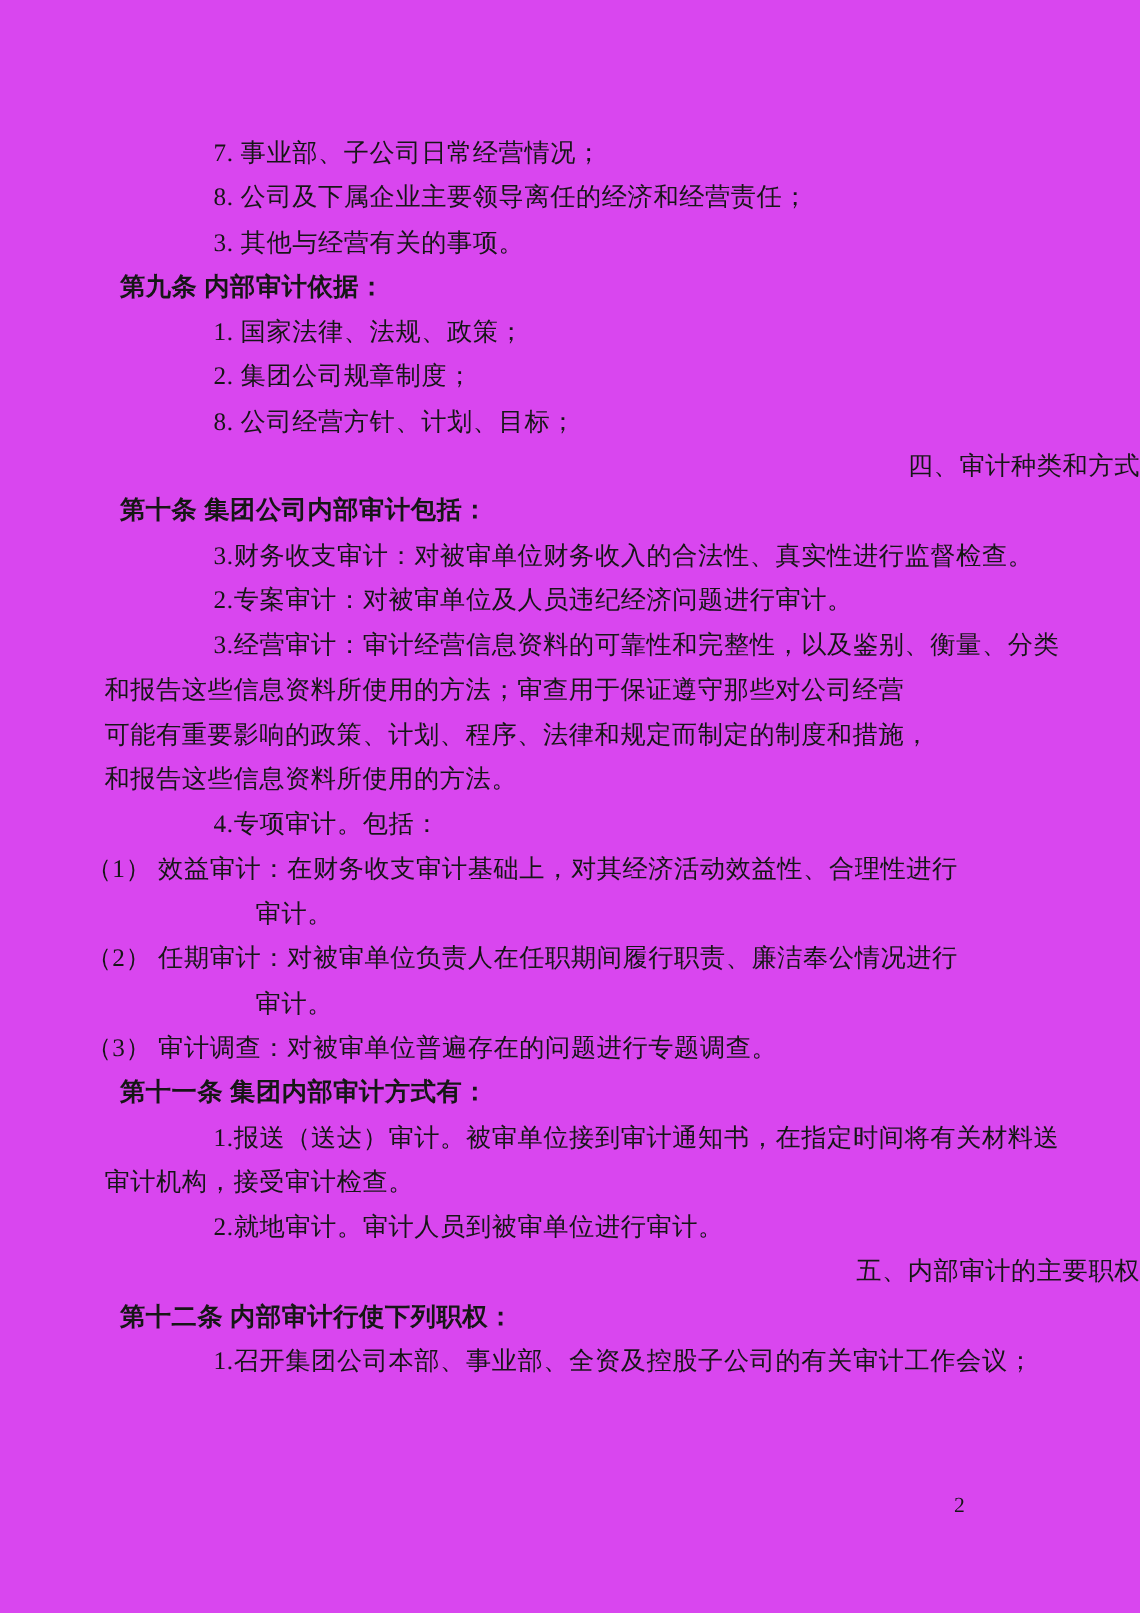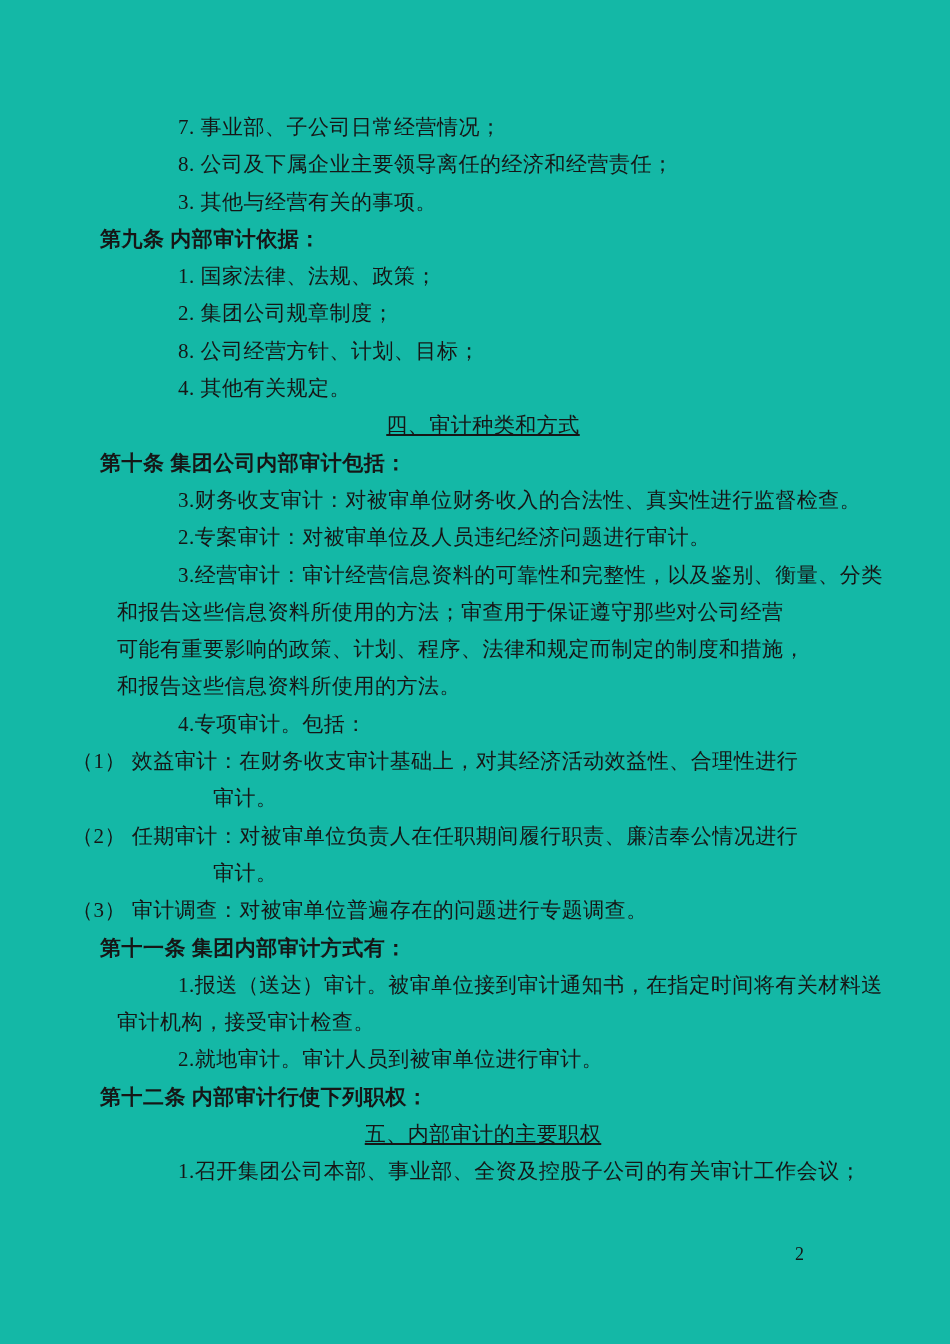--- a/index.html
+++ b/index.html
@@ -4,81 +4,80 @@
 <style>
   html, body {
     margin: 0;
     padding: 0;
     background: #ffffff;
   }
   .page {
     position: relative;
     width: 950px;
     height: 1344px;
-    background: #14b8a6;
+    background: #d946ef;
     font-family: "Liberation Serif", "DejaVu Serif", serif;
     color: #161616;
     overflow: hidden;
   }
   .content {
     position: absolute;
     top: 109px;
     left: 0;
     width: 100%;
   }
   .line {
     font-size: 21px;
     height: 37.3px;
     line-height: 37.3px;
     white-space: pre;
     letter-spacing: 0.5px;
   }
   .item    { padding-left: 178px; }
   .article { padding-left: 100px; font-weight: bold; }
   .sub     { padding-left: 72px; }
-  .cont    { padding-left: 117px; }
+  .cont    { padding-left: 87px; }
   .cont2   { padding-left: 213px; }
-  .center  { text-align: center; padding-left: 16px; text-decoration: underline; }
+  .center  { text-align: right; padding-left: 16px; }
   .page-number {
     position: absolute;
     left: 795px;
     top: 1242px;
     font-size: 18px;
     line-height: 24px;
   }
 </style>
 </head>
 <body>
 
 <div class="page">
   <div class="content" id="doc-lines">
       <div class="line item">7. 事业部、子公司日常经营情况；</div>
       <div class="line item">8. 公司及下属企业主要领导离任的经济和经营责任；</div>
       <div class="line item">3. 其他与经营有关的事项。</div>
       <div class="line article">第九条 内部审计依据：</div>
       <div class="line item">1. 国家法律、法规、政策；</div>
       <div class="line item">2. 集团公司规章制度；</div>
       <div class="line item">8. 公司经营方针、计划、目标；</div>
-      <div class="line item">4. 其他有关规定。</div>
       <div class="line center">四、审计种类和方式</div>
       <div class="line article">第十条 集团公司内部审计包括：</div>
       <div class="line item">3.财务收支审计：对被审单位财务收入的合法性、真实性进行监督检查。</div>
       <div class="line item">2.专案审计：对被审单位及人员违纪经济问题进行审计。</div>
       <div class="line item">3.经营审计：审计经营信息资料的可靠性和完整性，以及鉴别、衡量、分类</div>
       <div class="line cont">和报告这些信息资料所使用的方法；审查用于保证遵守那些对公司经营</div>
       <div class="line cont">可能有重要影响的政策、计划、程序、法律和规定而制定的制度和措施，</div>
       <div class="line cont">和报告这些信息资料所使用的方法。</div>
       <div class="line item">4.专项审计。包括：</div>
       <div class="line sub">（1） 效益审计：在财务收支审计基础上，对其经济活动效益性、合理性进行</div>
       <div class="line cont2">审计。</div>
       <div class="line sub">（2） 任期审计：对被审单位负责人在任职期间履行职责、廉洁奉公情况进行</div>
       <div class="line cont2">审计。</div>
       <div class="line sub">（3） 审计调查：对被审单位普遍存在的问题进行专题调查。</div>
       <div class="line article">第十一条 集团内部审计方式有：</div>
       <div class="line item">1.报送（送达）审计。被审单位接到审计通知书，在指定时间将有关材料送</div>
       <div class="line cont">审计机构，接受审计检查。</div>
       <div class="line item">2.就地审计。审计人员到被审单位进行审计。</div>
+      <div class="line center">五、内部审计的主要职权</div>
       <div class="line article">第十二条 内部审计行使下列职权：</div>
-      <div class="line center">五、内部审计的主要职权</div>
       <div class="line item">1.召开集团公司本部、事业部、全资及控股子公司的有关审计工作会议；</div>
     </div>
   <div class="page-number">2</div>
 </div>
 
 </body></html>

